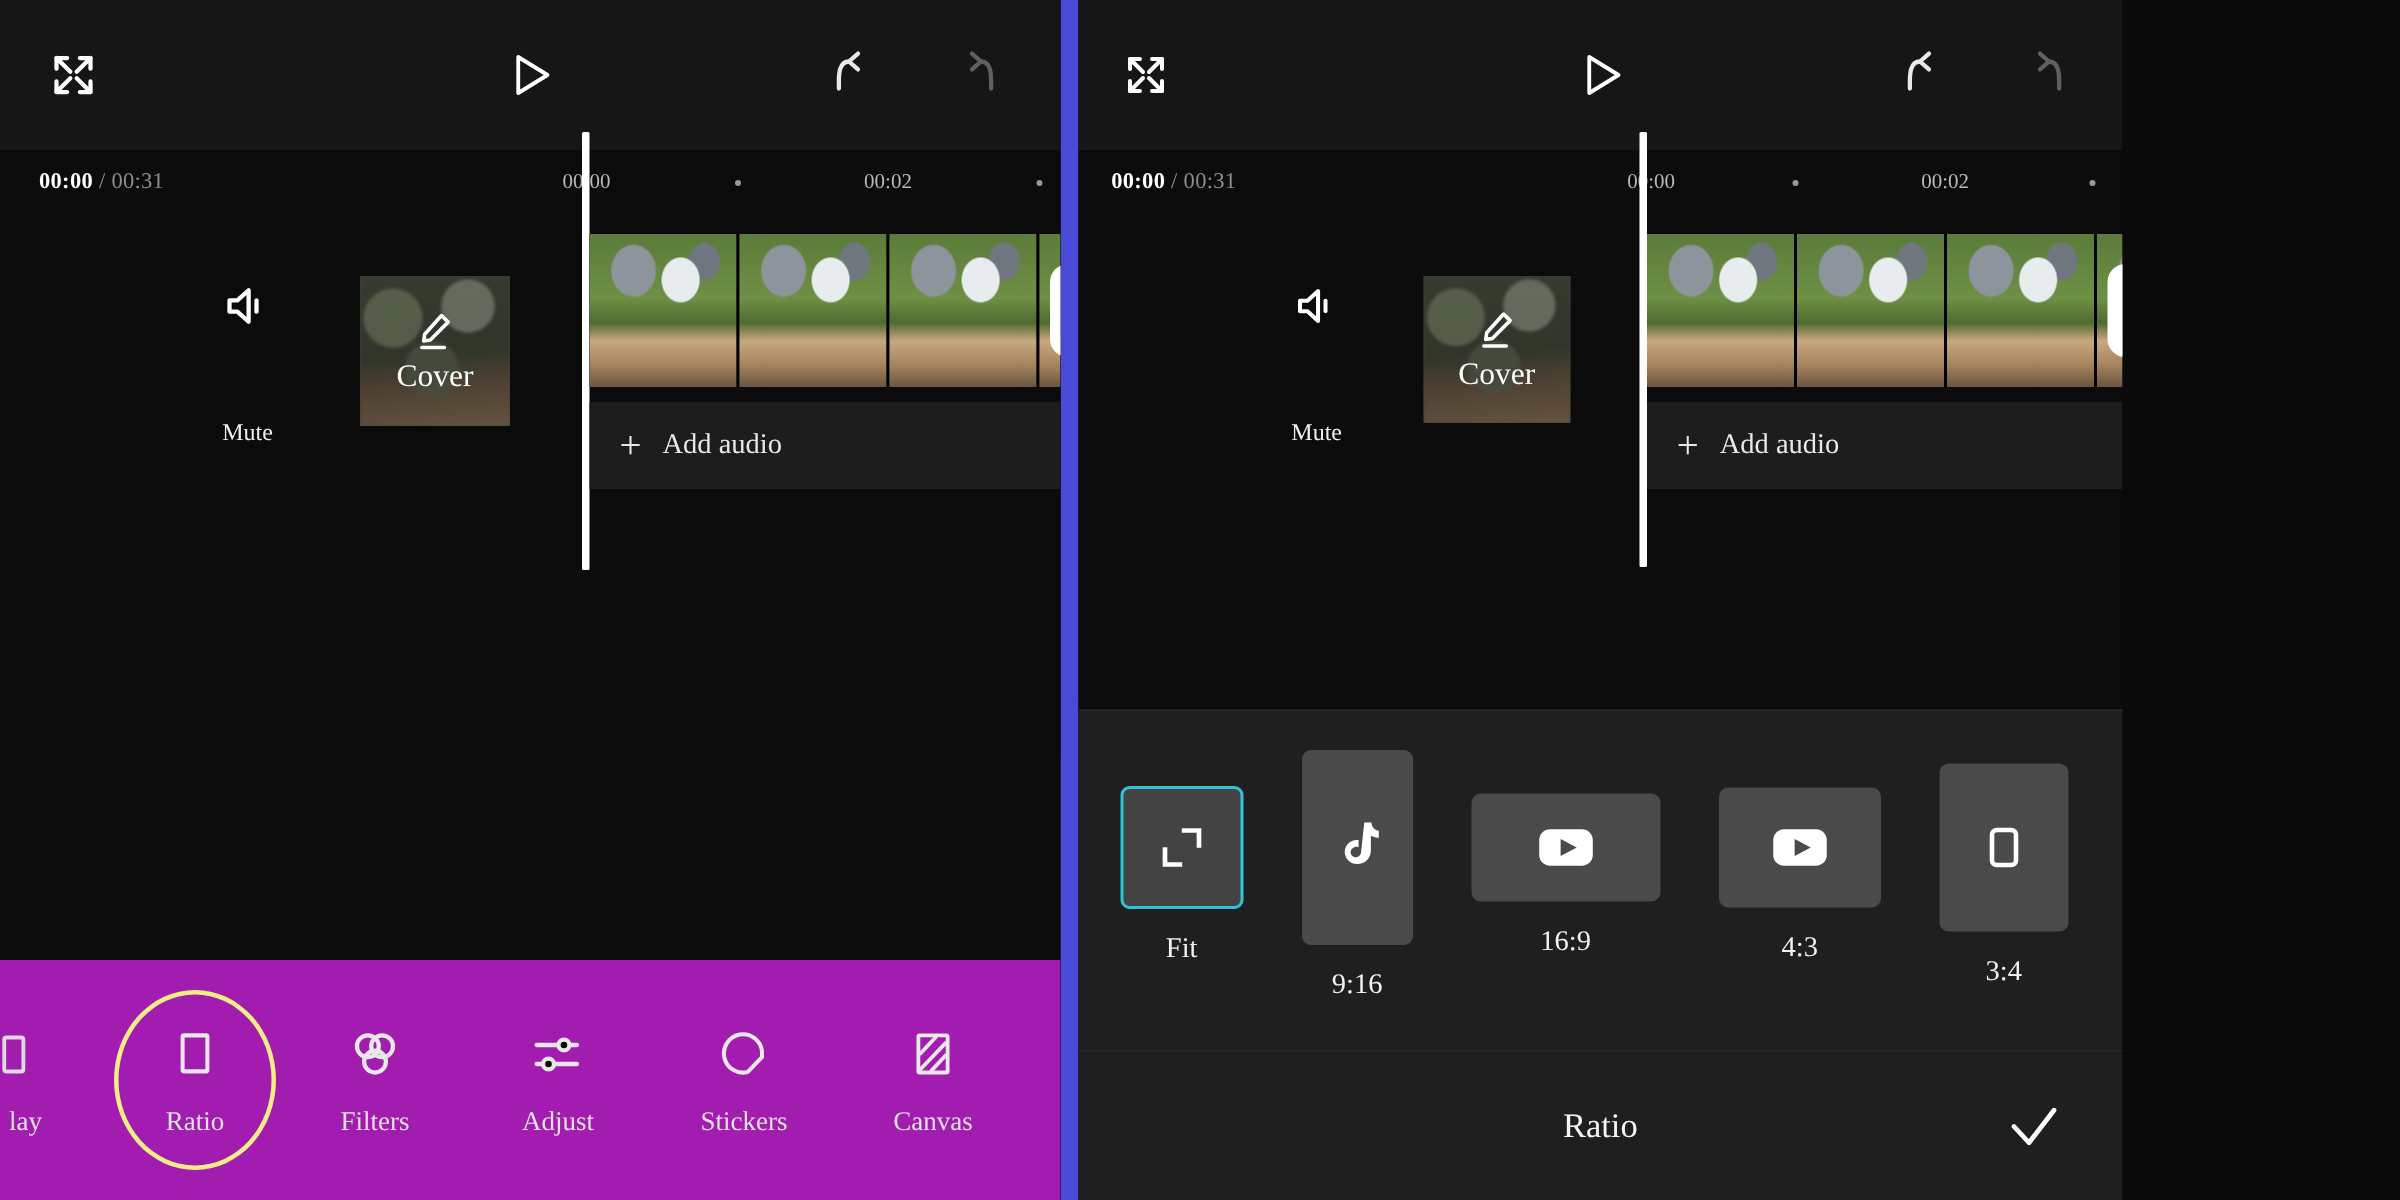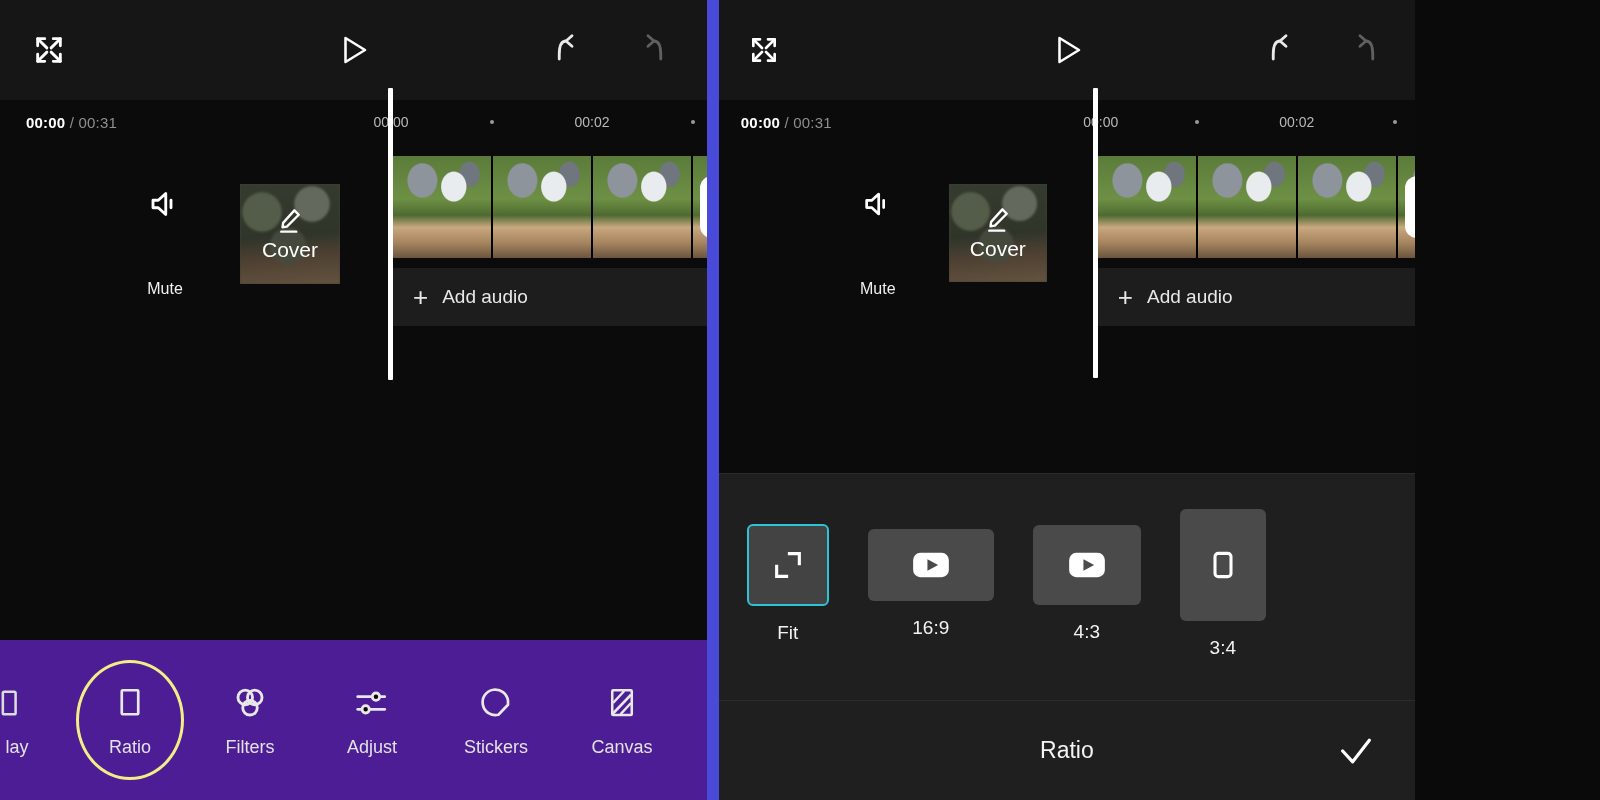--- a/index.html
+++ b/index.html
@@ -3,21 +3,21 @@
 <meta charset="utf-8">
 <title>CapCut Ratio Editor</title>
 <style>
   * { box-sizing: border-box; margin: 0; padding: 0; }
   html, body {
     width: 1600px; height: 800px;
     background: #0a0a0a;
     font-family: "Liberation Sans", sans-serif;
     overflow: hidden;
   }
-  .stage { position: relative; width: 1415px; height: 800px; display: flex; }
+  .stage { position: relative; width: 1415px; height: 800px; display: flex; font-family: Liberation Serif, serif; }
 
   
   .panel { position: relative; height: 800px; background: #0b0b0b; overflow: hidden; }
   .panel-left  { width: 800px; }
   .divider     { width: 12px; height: 800px; background: #4a4ad8; flex: 0 0 12px; }
   .panel-right { width: 788px; }
 
   
   .appbar {
     position: relative; height: 100px; width: 100%;
@@ -117,21 +117,21 @@
   .audio-row {
     position: absolute; height: 58px; background: #1d1d1d;
     display: flex; align-items: center; gap: 14px; padding-left: 20px;
     color: #e8e8e8; font-size: 19px;
   }
   .audio-row .plus { font-size: 26px; font-weight: 300; line-height: 1; }
 
   
   .toolbar {
     position: absolute; left: 0; bottom: 0; width: 100%; height: 160px;
-    background: #4c1d95; display: flex; align-items: center;
+    background: #a21caf; display: flex; align-items: center;
   }
   .tool {
     position: relative; display: flex; flex-direction: column; align-items: center;
     gap: 14px; flex: 0 0 auto; color: #e6e6e6;
   }
   .tool-lbl { font-size: 18px; color: #e2e2e2; white-space: nowrap; }
   .tool-ico { height: 40px; display: flex; align-items: center; justify-content: center; }
   .highlight-ring {
     position: absolute; left: 50%; top: 50%;
     width: 108px; height: 120px; margin-left: -54px; margin-top: -60px;
@@ -423,20 +423,28 @@
         <div class="ratio-item selected">
           <div class="ratio-box" style="width:82px;height:82px;">
             <svg width="34" height="34" viewBox="0 0 24 24" fill="none" stroke="#fff" stroke-width="2.2" stroke-linecap="square" stroke-linejoin="miter">
               <polyline points="4,13 4,20 11,20"></polyline>
               <polyline points="20,11 20,4 13,4"></polyline>
             </svg>
           </div>
           <div class="ratio-lbl">Fit</div>
         </div>
 
+        <div class="ratio-item">
+          <div class="ratio-box" style="width:74px;height:130px;">
+            <svg width="34" height="38" viewBox="0 0 24 26" fill="#fff">
+              <path d="M15.2 1.2 h3.3 c.25 2.1 1.45 3.6 3.5 3.9 v3.3 c-1.4 .08 -2.6 -.3 -3.7 -1.0 v6.9 c0 3.9 -2.9 6.5 -6.4 6.5 -3.3 0 -5.9 -2.5 -5.9 -5.7 0 -3.4 2.9 -6.1 6.5 -5.6 v3.4 c-.5 -.18 -1.0 -.25 -1.5 -.17 -1.35 .2 -2.3 1.3 -2.2 2.6 .1 1.3 1.2 2.3 2.5 2.25 1.4 -.05 2.4 -1.2 2.4 -2.7 Z"></path>
+            </svg>
+          </div>
+          <div class="ratio-lbl">9:16</div>
+        </div>
 
 
         <div class="ratio-item">
           <div class="ratio-box" style="width:126px;height:72px;">
             <svg width="40" height="30" viewBox="0 0 28 20" fill="none">
               <rect x="1.5" y="1.5" width="25" height="17" rx="5" fill="#fff"></rect>
               <polygon points="11.5,6 19,10 11.5,14" fill="#4a4a4a"></polygon>
             </svg>
           </div>
           <div class="ratio-lbl">16:9</div>

